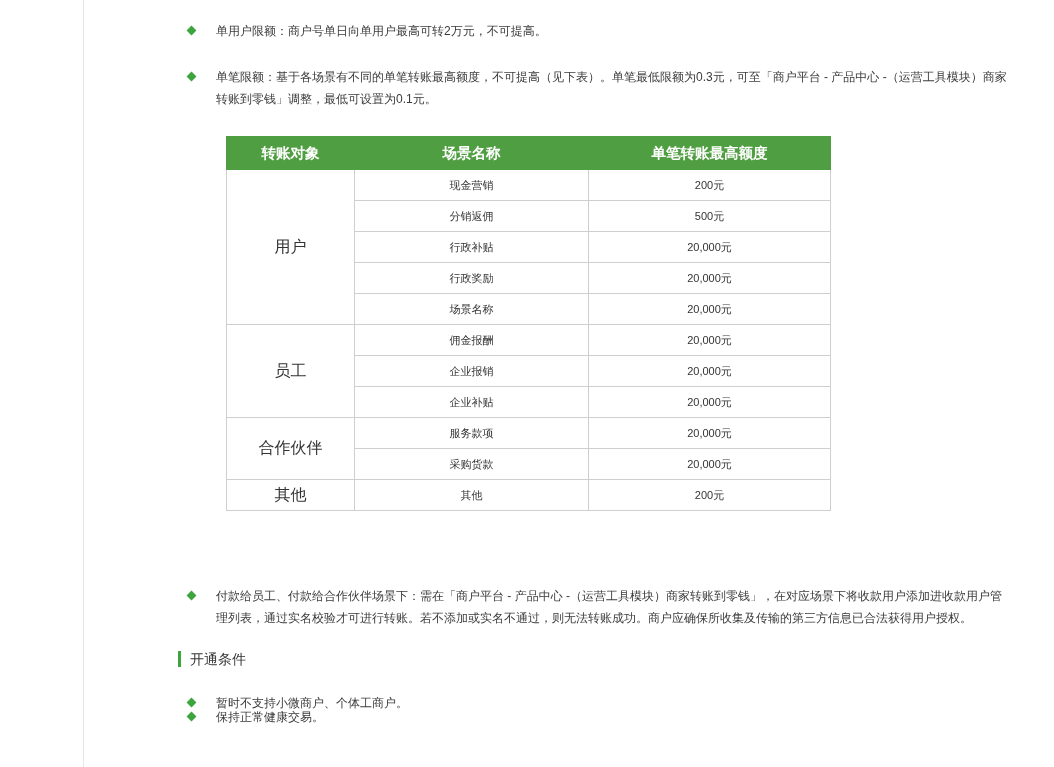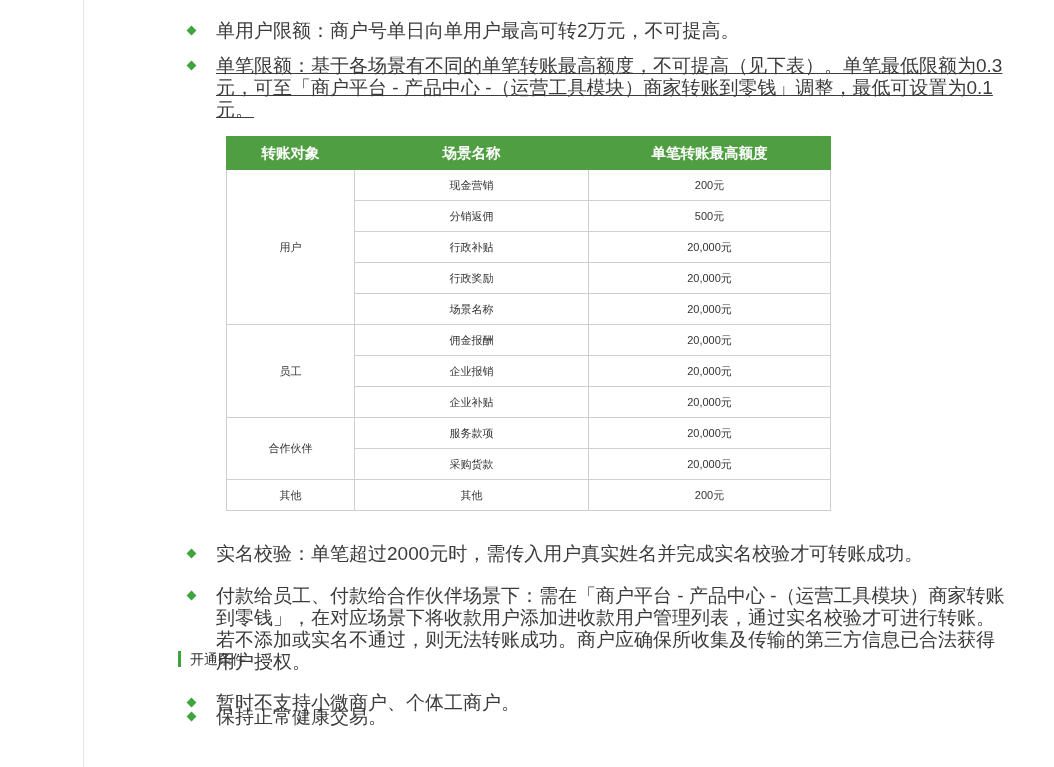--- a/index.html
+++ b/index.html
@@ -30,40 +30,40 @@
     top: 0;
     width: 970px;
     height: 767px;
     background: #ffffff;
     padding: 0;
     box-sizing: border-box;
   }
   .bullet-item {
     position: relative;
     padding-left: 36px;
-    font-size: 19px;
+    font-size: 12px;
     line-height: 22px;
     color: #3b3b3b;
   }
   .bullet-item .diamond {
     position: absolute;
     left: 40px;
     top: 7px;
     width: 7px;
     height: 7px;
     background: #3ea43e;
     transform: rotate(45deg);
   }
   .bullet-text {
     display: block;
     padding-left: 28px;
     padding-right: 40px;
   }
   .b1 { position: absolute; left: 104px; top: 20px; width: 860px; }
-  .b2 { position: absolute; left: 104px; top: 55px; width: 860px; text-decoration: underline; }
+  .b2 { position: absolute; left: 104px; top: 66px; width: 860px; }
   .b3 { position: absolute; left: 104px; top: 543px; width: 860px; }
   .b4 { position: absolute; left: 104px; top: 585px; width: 860px; }
   .b5 { position: absolute; left: 104px; top: 692px; width: 860px; }
   .b6 { position: absolute; left: 104px; top: 706px; width: 860px; }
   .bullet-item .diamond { left: 0px; }
   .bullet-item { padding-left: 0; }
 
   
   .section-heading {
     position: absolute;
@@ -106,21 +106,21 @@
     color: #ffffff;
     font-weight: bold;
     height: 32px;
     border-color: #4f9e41;
     font-size: 14.5px;
   }
   .col-a { width: 128px; }
   .col-b { width: 234px; }
   .col-c { width: 242px; }
   .amount-table td.obj-cell {
-    font-size: 11px;
+    font-size: 16px;
   }
   .amount-table td.scene-cell,
   .amount-table td.max-cell {
     font-size: 11px;
   }
 </style>
 </head>
 <body>
 
 <div class="left-rail"></div>
@@ -199,24 +199,20 @@
       </tr>
 
       <tr>
         <td class="obj-cell">其他</td>
         <td class="scene-cell">其他</td>
         <td class="max-cell">200元</td>
       </tr>
     </tbody>
   </table>
 
-  <div class="bullet-item b3">
-    <span class="diamond"></span>
-    <span class="bullet-text">实名校验：单笔超过2000元时，需传入用户真实姓名并完成实名校验才可转账成功。</span>
-  </div>
 
   <div class="bullet-item b4">
     <span class="diamond"></span>
     <span class="bullet-text">付款给员工、付款给合作伙伴场景下：需在「商户平台 - 产品中心 -（运营工具模块）商家转账到零钱」，在对应场景下将收款用户添加进收款用户管理列表，通过实名校验才可进行转账。若不添加或实名不通过，则无法转账成功。商户应确保所收集及传输的第三方信息已合法获得用户授权。</span>
   </div>
 
   <div class="section-heading">开通条件</div>
 
   <div class="bullet-item b5">
     <span class="diamond"></span>

